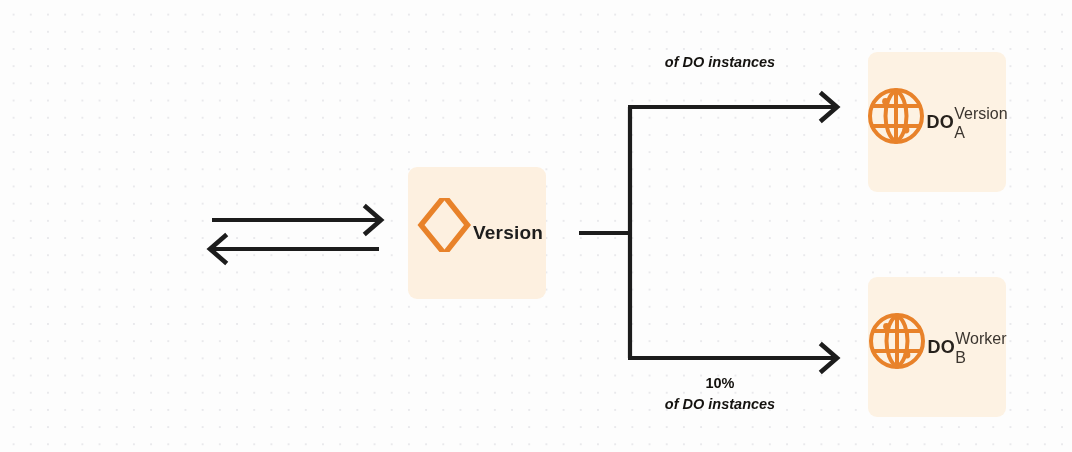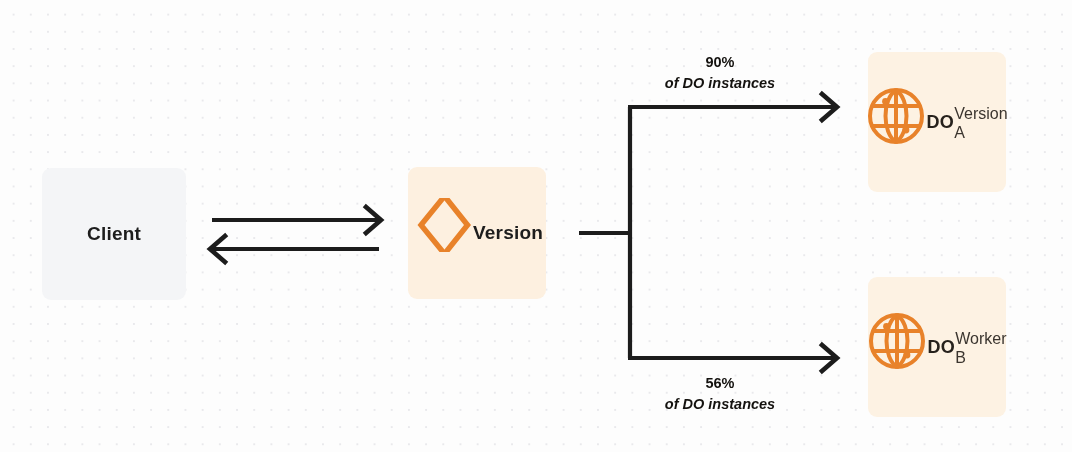--- a/index.html
+++ b/index.html
@@ -158,23 +158,20 @@
       <line class="edge-line" x1="628" y1="107" x2="836" y2="107"></line>
       <polyline class="edge-head" points="822,94 837,107 822,120"></polyline>
     </g>
 
     <g>
       <line class="edge-line" x1="628" y1="358" x2="836" y2="358"></line>
       <polyline class="edge-head" points="822,345 837,358 822,371"></polyline>
     </g>
   </svg>
 
-  <div class="node node-client">
-    <span class="node-title">Client</span>
-  </div>
 
   <div class="node node-worker">
     <span class="icon-wrap worker-icon-wrap">
       <svg width="62" height="62" viewBox="0 0 62 62" xmlns="http://www.w3.org/2000/svg">
 
         <path d="M28.5 4 L6.5 31 L28.5 58 L35.5 58 L13.5 31 L35.5 4 Z" fill="#E8822A"></path>
 
         <path d="M31.5 4 L38.5 4 L60 31 L38.5 58 L31.5 58 L53 31 Z" fill="#E8822A"></path>
       </svg>
     </span>
@@ -213,22 +210,21 @@
         </g>
         <circle cx="19.5" cy="15.5" r="3.4" fill="#E8822A"></circle>
         <circle cx="40" cy="44" r="3.4" fill="#E8822A"></circle>
       </svg>
     </span>
     <span class="node-title-do">DO</span>
     <span class="node-sub">Worker B</span>
   </div>
 
   <div class="edge-label label-top">
-    <span class="pct">90%</span>
     <span class="desc">of DO instances</span>
   </div>
 
   <div class="edge-label label-bottom">
-    <span class="pct">56%</span>
+    <span class="pct">10%</span>
     <span class="desc">of DO instances</span>
   </div>
 
 </div>
 
 </body></html>

